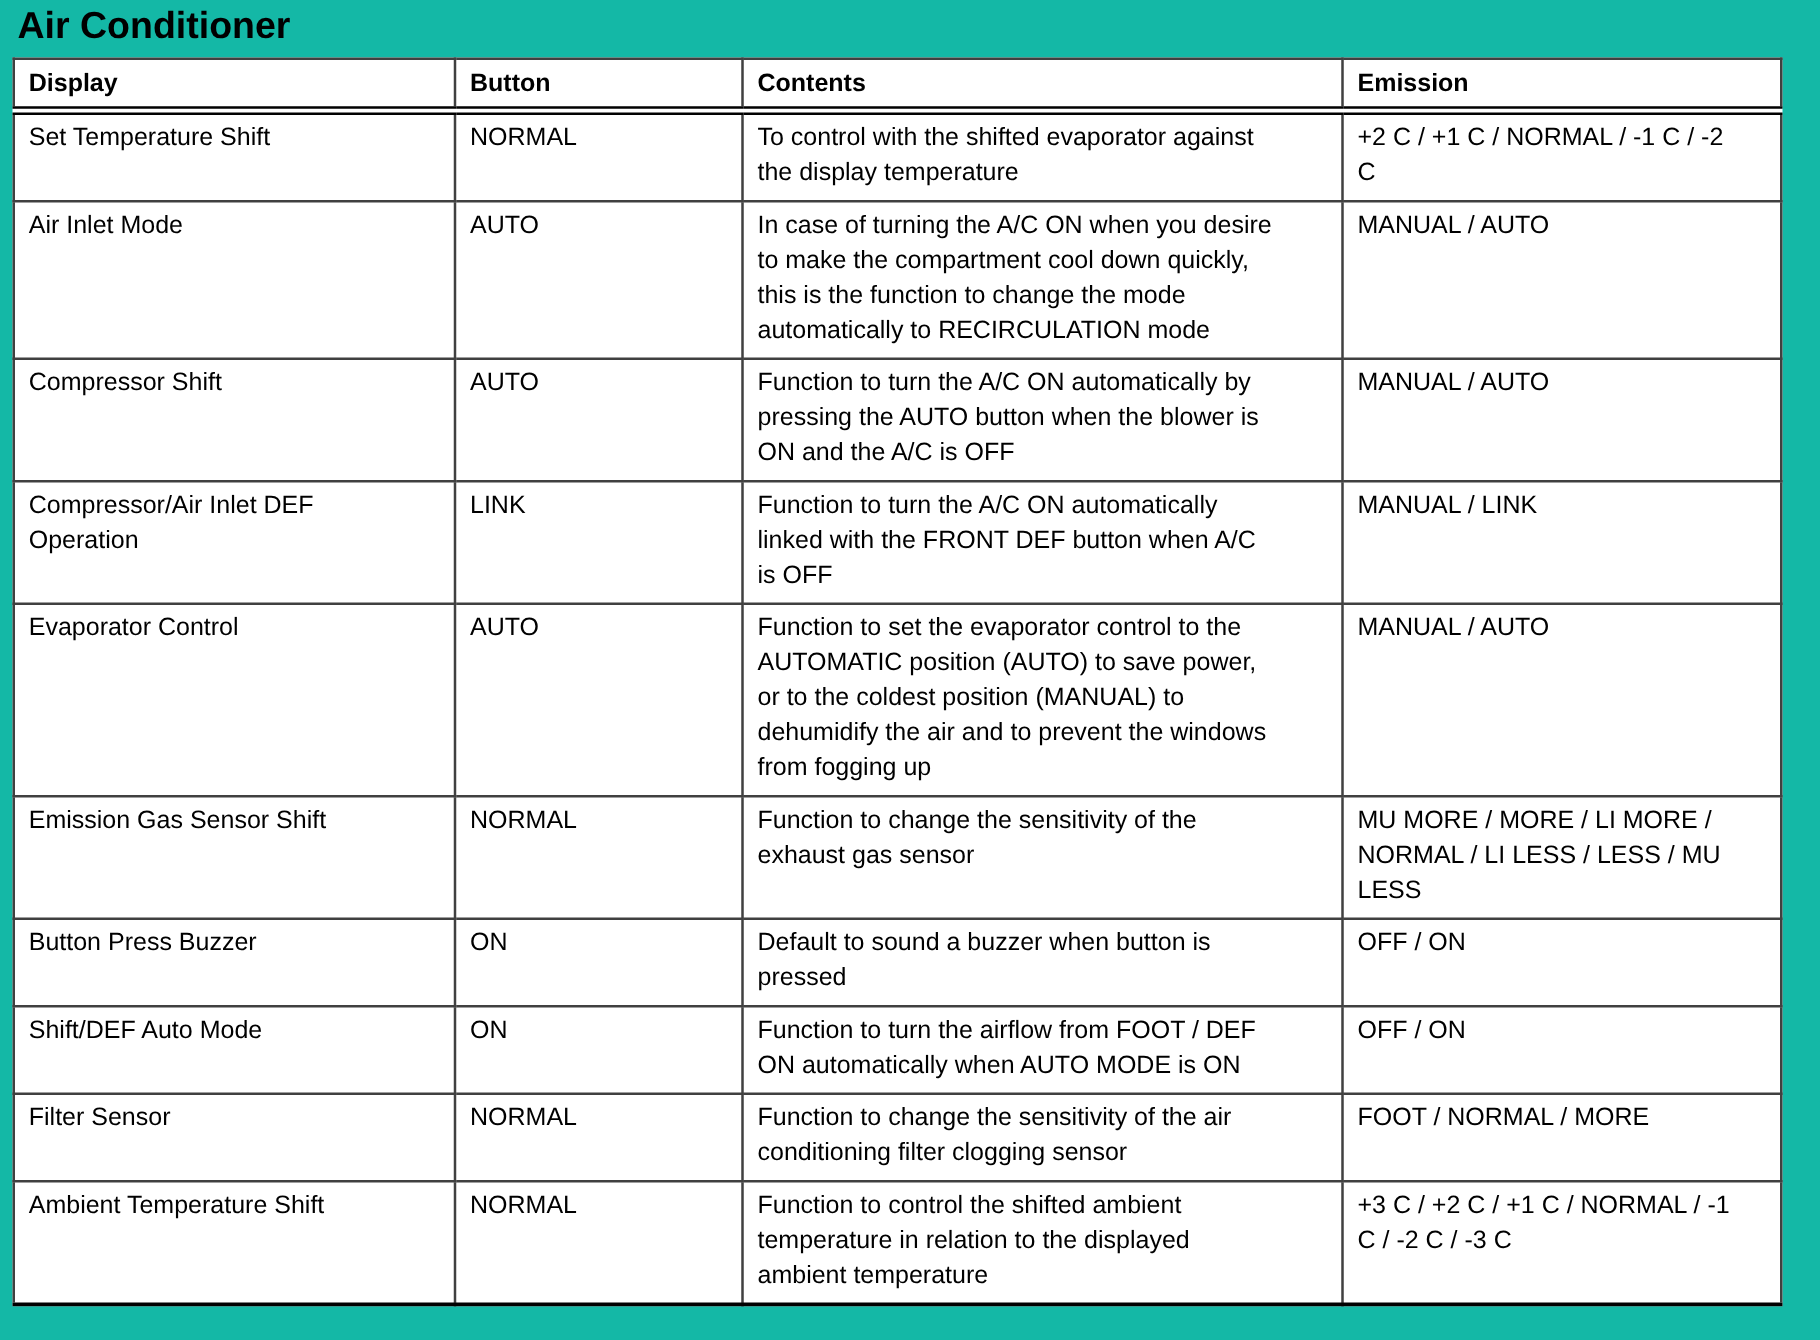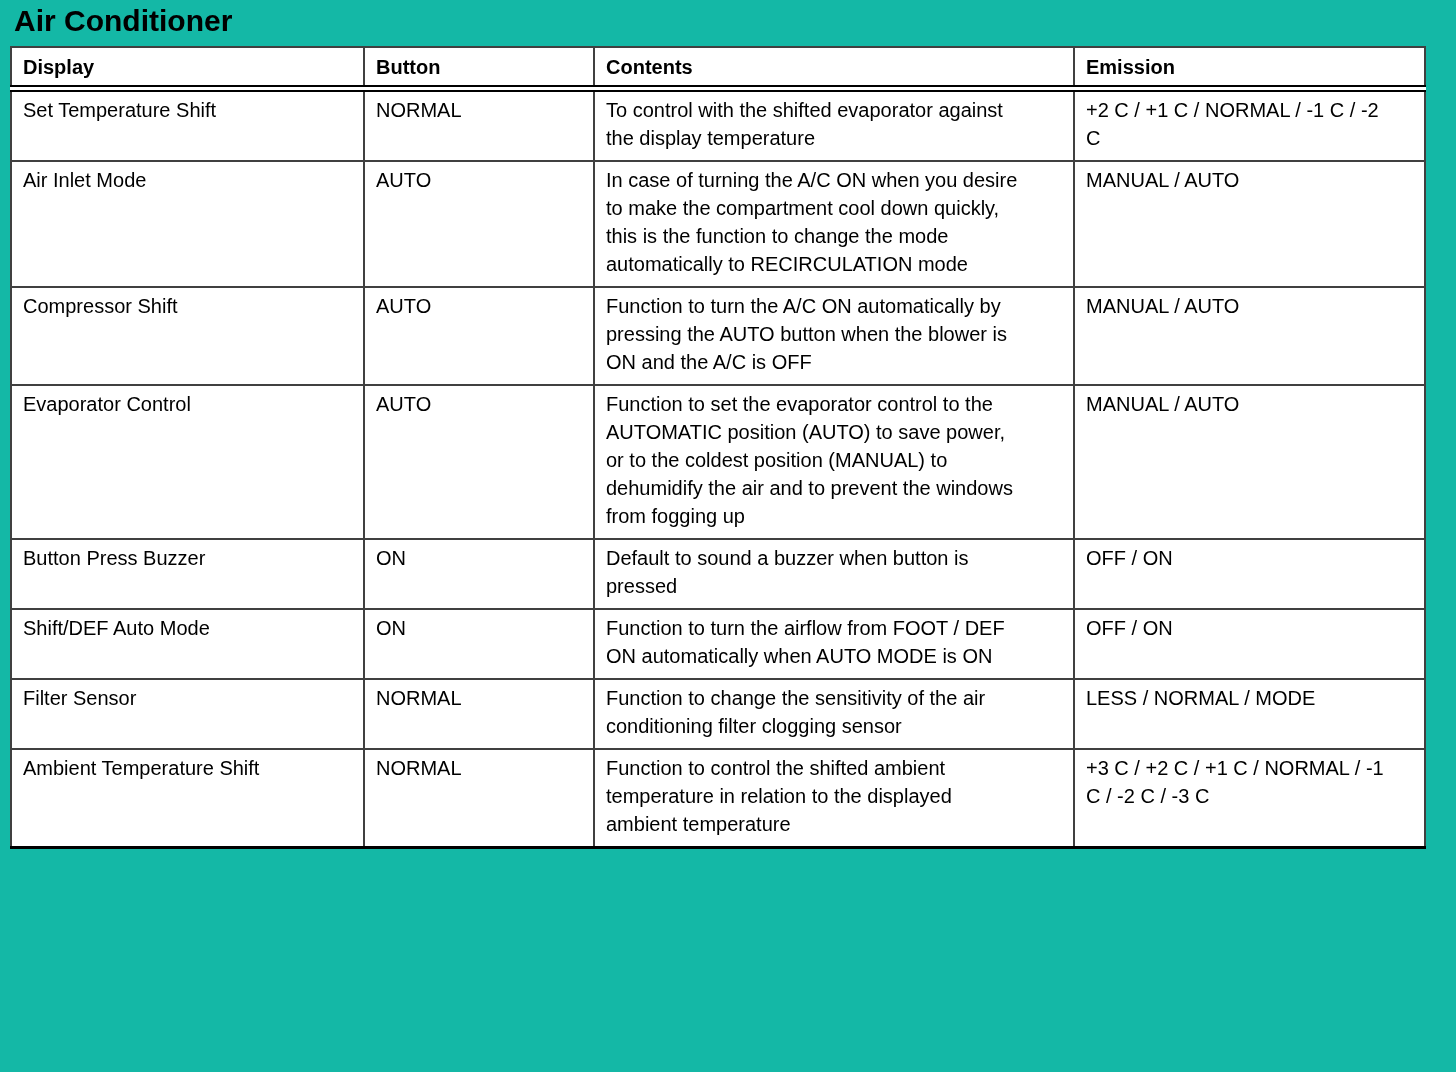--- a/index.html
+++ b/index.html
@@ -97,49 +97,67 @@
       </tr>
       <tr>
         <td>Compressor Shift</td>
         <td>AUTO</td>
         <td>Function to turn the A/C ON automatically by
 pressing the AUTO button when the blower is
 ON and the A/C is OFF</td>
         <td>MANUAL / AUTO</td>
       </tr>
       <tr>
+        <td>Compressor/Air Inlet DEF
+Operation</td>
+        <td>LINK</td>
+        <td>Function to turn the A/C ON automatically
+linked with the FRONT DEF button when A/C
+is OFF</td>
+        <td>MANUAL / LINK</td>
+      </tr>
+      <tr>
         <td>Evaporator Control</td>
         <td>AUTO</td>
         <td>Function to set the evaporator control to the
 AUTOMATIC position (AUTO) to save power,
 or to the coldest position (MANUAL) to
 dehumidify the air and to prevent the windows
 from fogging up</td>
         <td>MANUAL / AUTO</td>
+      </tr>
+      <tr>
+        <td>Emission Gas Sensor Shift</td>
+        <td>NORMAL</td>
+        <td>Function to change the sensitivity of the
+exhaust gas sensor</td>
+        <td>MU MORE / MORE / LI MORE /
+NORMAL / LI LESS / LESS / MU
+LESS</td>
       </tr>
       <tr>
         <td>Button Press Buzzer</td>
         <td>ON</td>
         <td>Default to sound a buzzer when button is
 pressed</td>
         <td>OFF / ON</td>
       </tr>
       <tr>
         <td>Shift/DEF Auto Mode</td>
         <td>ON</td>
         <td>Function to turn the airflow from FOOT / DEF
 ON automatically when AUTO MODE is ON</td>
         <td>OFF / ON</td>
       </tr>
       <tr>
         <td>Filter Sensor</td>
         <td>NORMAL</td>
         <td>Function to change the sensitivity of the air
 conditioning filter clogging sensor</td>
-        <td>LESS / NORMAL / MODE</td>
+        <td>FOOT / NORMAL / MORE</td>
       </tr>
       <tr>
         <td>Ambient Temperature Shift</td>
         <td>NORMAL</td>
         <td>Function to control the shifted ambient
 temperature in relation to the displayed
 ambient temperature</td>
         <td>+3 C / +2 C / +1 C / NORMAL / -1
 C / -2 C / -3 C</td>
       </tr>

